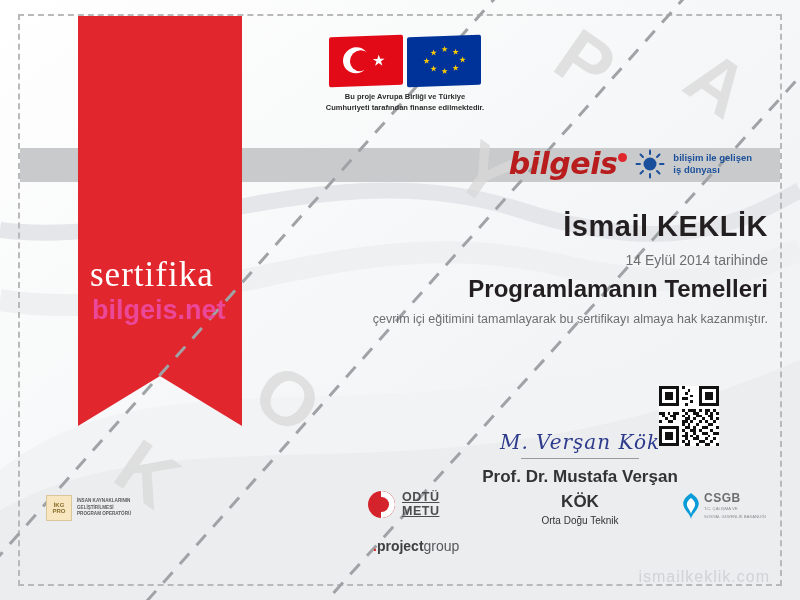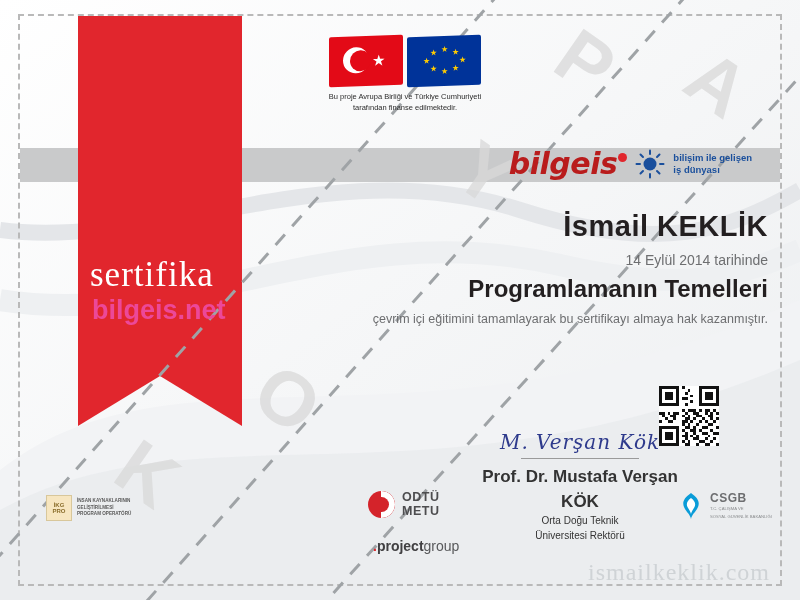--- a/index.html
+++ b/index.html
@@ -175,21 +175,21 @@
     position: absolute;
     color: #FFCC00;
     font-size: 8px;
     line-height: 8px;
   }
   .funding-text {
     margin-top: 6px;
     font-size: 7.5px;
     color: #2b2b2b;
     line-height: 1.45;
-    font-weight: normal;
+    font-weight: bold;
   }
   
   .bilgeis-logo {
     position: absolute;
     right: 48px;
     top: 146px;
     z-index: 7;
     display: flex;
     align-items: center;
     gap: 8px;
@@ -367,20 +367,21 @@
     background: #d4232a;
     border-radius: 0 8px 8px 0;
     z-index: 2;
   }
   .odtu-text {
     font-size: 12.5px;
     font-weight: bold;
     color: #4d4d4f;
     line-height: 1.15;
     letter-spacing: 0.5px;
+    text-decoration: underline;
   }
   .logo-project {
     position: absolute;
     left: 373px;
     top: 538px;
     z-index: 7;
     font-size: 14px;
     color: #58595b;
   }
   .logo-project .dot {
@@ -391,21 +392,20 @@
     font-weight: bold;
     color: #414042;
   }
   .logo-csgb {
     position: absolute;
     left: 678px;
     top: 492px;
     z-index: 7;
     display: flex;
     align-items: center;
-    gap: 6px;
   }
   .csgb-mark {
     width: 26px;
     height: 28px;
     position: relative;
   }
   .csgb-text-main {
     font-size: 12px;
     font-weight: bold;
     color: #6d6e70;
@@ -426,25 +426,25 @@
     font-weight: bold;
     z-index: 4;
     font-family: "Liberation Sans", sans-serif;
     opacity: 0.75;
   }
   
   .site-wm {
     position: absolute;
     right: 30px;
     bottom: 14px;
-    font-size: 24px;
+    font-size: 16px;
     color: #cfd3d6;
     letter-spacing: 1px;
     z-index: 8;
-    font-family: Liberation Serif, serif;
+    font-family: Liberation Sans, sans-serif;
   }
 </style>
 </head>
 <body>
 
 <div id="cert">
 
   <svg class="swirl" width="800" height="600" viewBox="0 0 800 600" preserveAspectRatio="none">
     <defs>
       <linearGradient id="g1" x1="0" y1="0" x2="1" y2="1">
@@ -534,21 +534,20 @@
     <div class="date-line">14 Eylül 2014 tarihinde</div>
     <div class="course">Programlamanın Temelleri</div>
     <div class="desc">çevrim içi eğitimini tamamlayarak bu sertifikayı almaya hak kazanmıştır.</div>
   </div>
 
   <div class="sign-block">
     <div class="sign-script">M. Verşan Kök</div>
     <div class="sign-rule"></div>
     <div class="sign-name">Prof. Dr. Mustafa Verşan KÖK</div>
     <div class="sign-sub">Orta Doğu Teknik</div>
-    <div class="sign-sub">Üniversitesi Rektörü</div>
   </div>
 
   <div class="qr">
     <svg width="60" height="60" viewBox="0 0 21 21" shape-rendering="crispEdges">
       <rect width="21" height="21" fill="#ffffff"></rect>
       <g fill="#111111">
         <rect x="0" y="0" width="7" height="1"></rect>
           <rect x="0" y="6" width="7" height="1"></rect>
         <rect x="0" y="0" width="1" height="7"></rect>
           <rect x="6" y="0" width="1" height="7"></rect>

